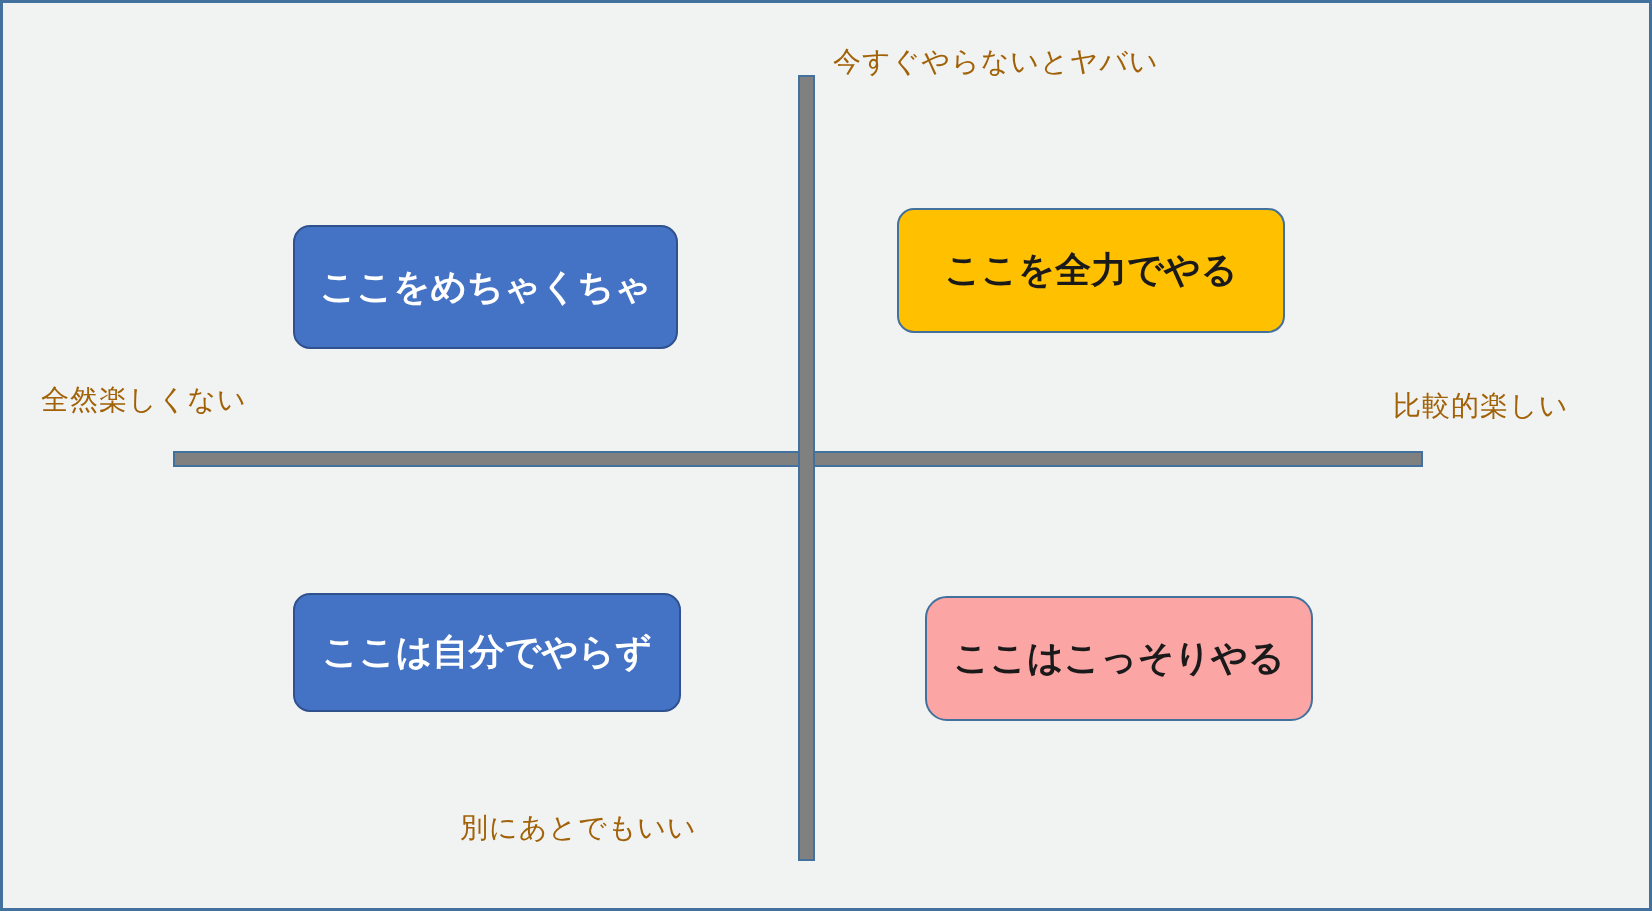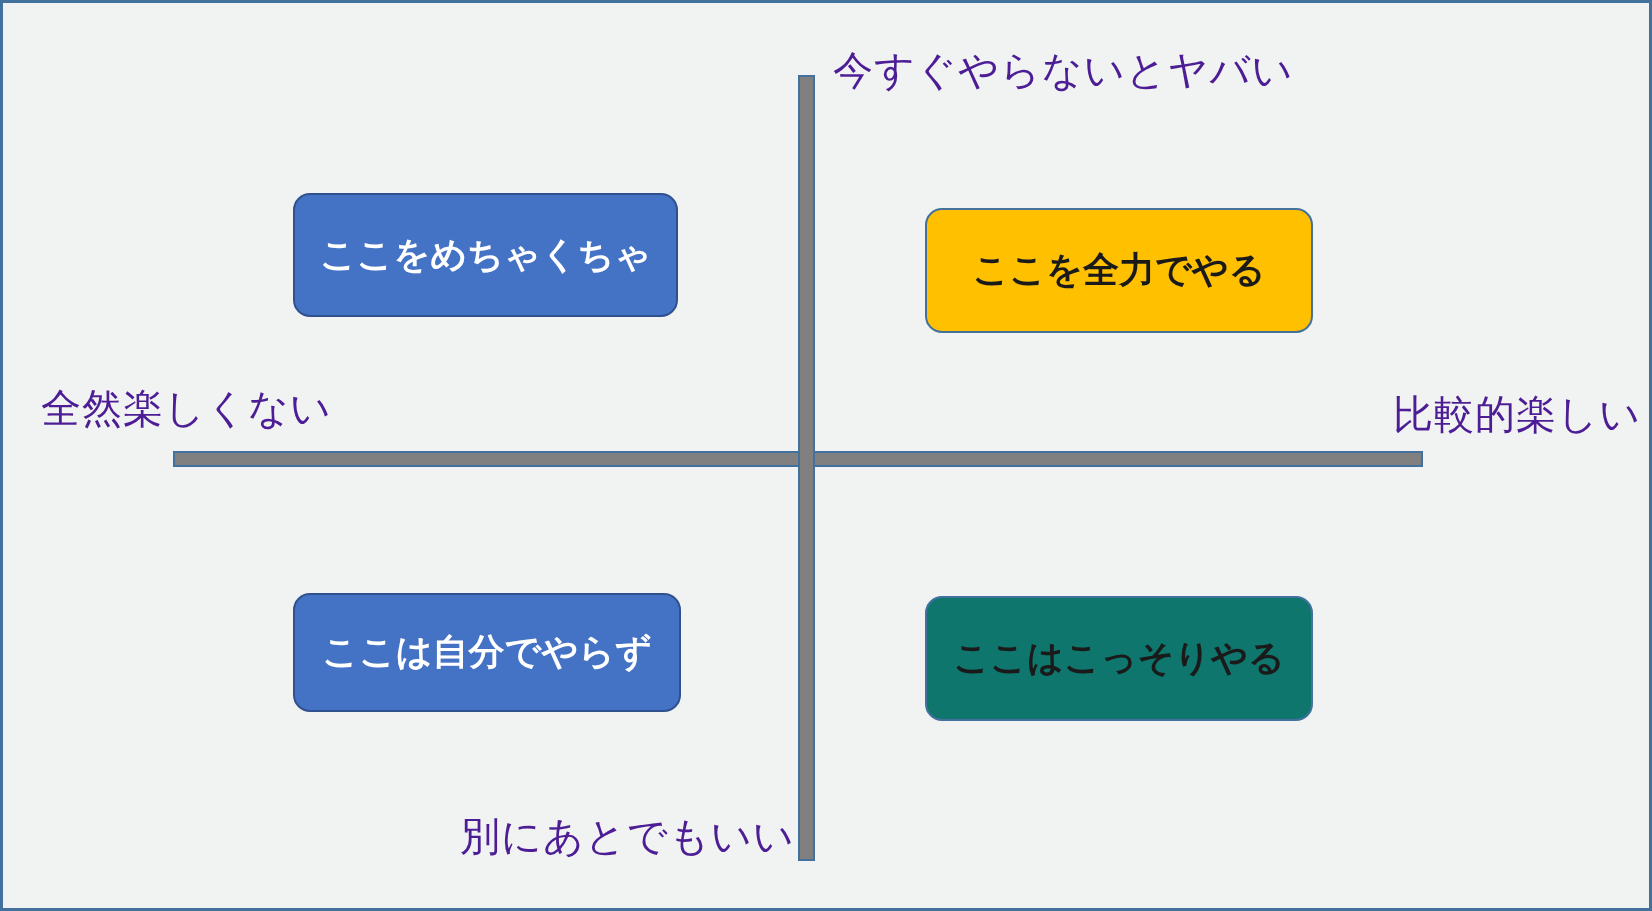--- a/index.html
+++ b/index.html
@@ -20,23 +20,23 @@
     box-sizing: border-box;
     background: #808080;
     border: 2px solid #41719C;
   }
   .bar-v { left: 795px; top: 72px; width: 17px; height: 786px; z-index: 3; }
   .bar-h { left: 170px; top: 448px; width: 1250px; height: 16px; z-index: 2; }
 
   
   .axis-label {
     position: absolute;
-    font-size: 40px;
+    font-size: 28px;
     font-weight: 300;
-    color: #4c1d95;
+    color: #a16207;
     letter-spacing: 1px;
     white-space: nowrap;
     z-index: 4;
   }
   .axis-label-top    { left: 830px;  top: 40px; }
   .axis-label-left   { left: 38px;   top: 378px; }
   .axis-label-right  { left: 1390px; top: 384px; }
   .axis-label-bottom { left: 457px;  top: 806px; }
 
   
@@ -50,22 +50,22 @@
     justify-content: center;
     align-items: center;
     text-align: center;
     font-size: 36px;
     font-weight: 700;
     line-height: 1.3;
     z-index: 1;
     white-space: nowrap;
   }
   .qbox span { display: block; }
-  .qbox-tl { left: 290px; top: 190px; width: 385px; height: 124px; }
-  .qbox-tr { left: 922px; top: 205px; width: 388px; height: 125px; }
+  .qbox-tl { left: 290px; top: 222px; width: 385px; height: 124px; }
+  .qbox-tr { left: 894px; top: 205px; width: 388px; height: 125px; }
   .qbox-bl { left: 290px; top: 590px; width: 388px; height: 119px; }
   .qbox-br { left: 922px; top: 593px; width: 388px; height: 125px; }
 </style>
 </head>
 <body>
 
 <div class="stage" style="background-color: rgb(241, 242, 242); border-color: rgb(65, 113, 156);">
 
   <div class="bar bar-v" style="background-color: rgb(128, 128, 128); border-color: rgb(65, 113, 156);"></div>
   <div class="bar bar-h" style="background-color: rgb(128, 128, 128); border-color: rgb(65, 113, 156);"></div>
@@ -80,17 +80,17 @@
   </div>
 
   <div class="qbox qbox-tr" style="background-color: rgb(255, 192, 0); border-color: rgb(65, 113, 156); color: rgb(26, 26, 26);">
     <span>ここを全力でやる</span>
   </div>
 
   <div class="qbox qbox-bl" style="background-color: rgb(68, 114, 196); border-color: rgb(47, 82, 143); color: rgb(255, 255, 255);">
     <span>ここは自分でやらず</span>
   </div>
 
-  <div class="qbox qbox-br" style="background-color: #0f766e; border-color: rgb(65, 113, 156); color: rgb(26, 26, 26);">
+  <div class="qbox qbox-br" style="background-color: #fca5a5; border-color: rgb(65, 113, 156); color: rgb(26, 26, 26); border-radius: 22px;">
     <span>ここはこっそりやる</span>
   </div>
 
 </div>
 
 </body></html>

